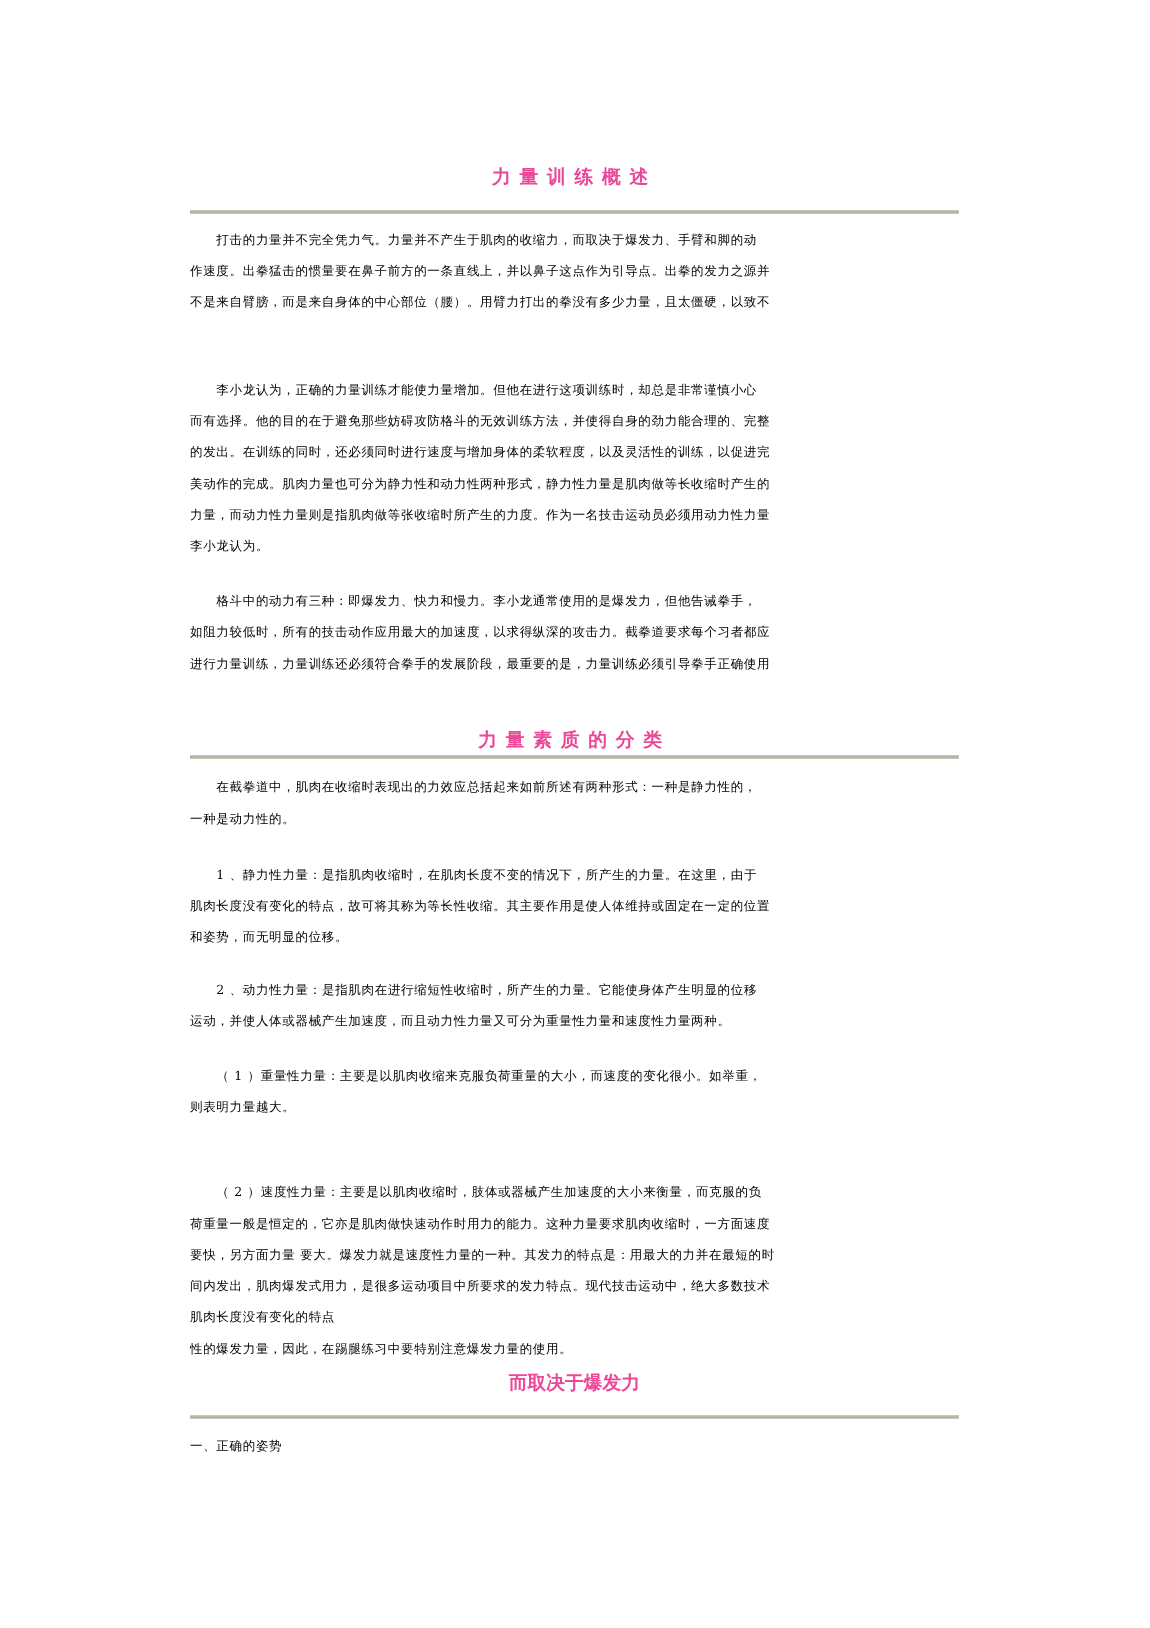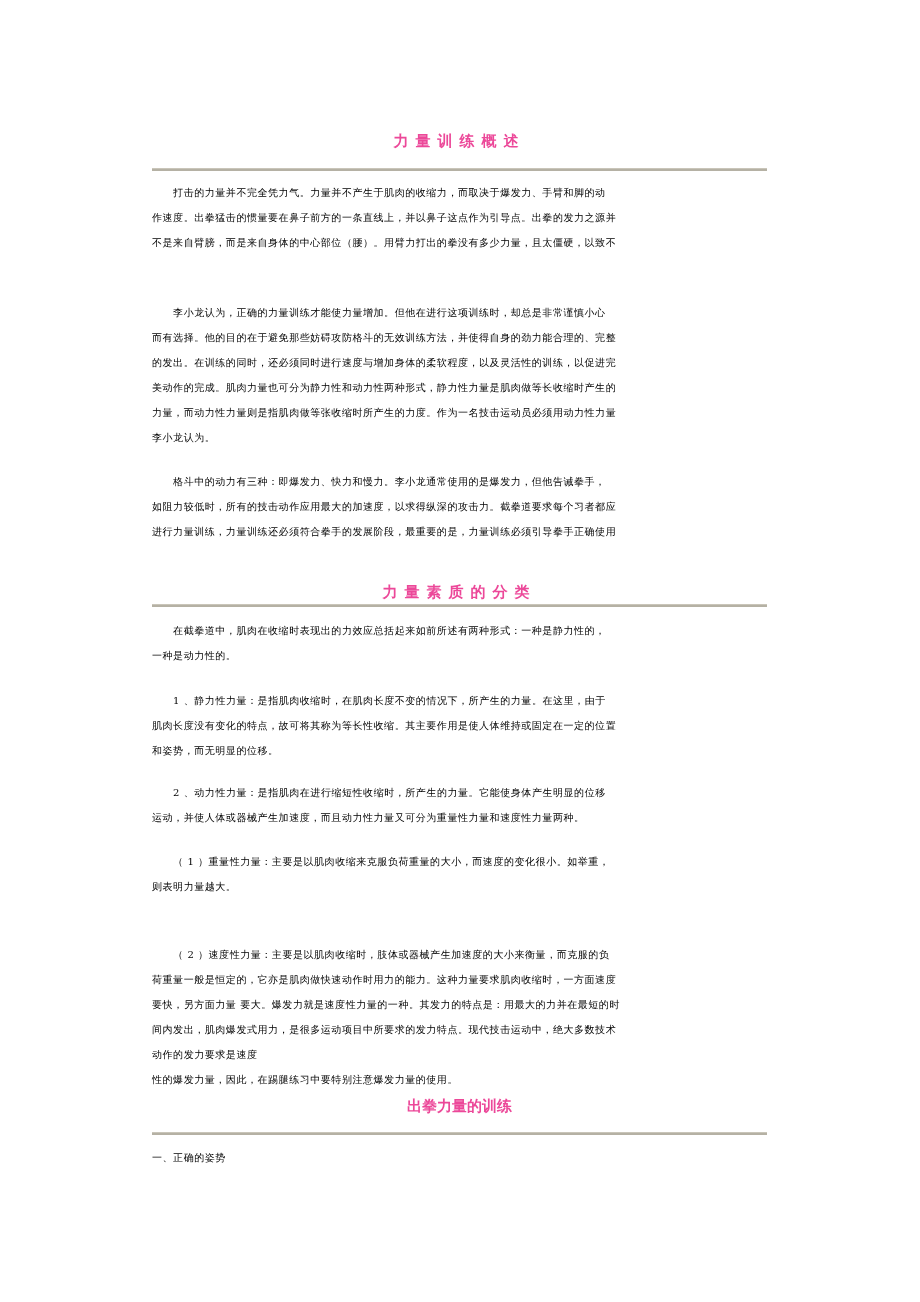--- a/index.html
+++ b/index.html
@@ -111,24 +111,24 @@
   <div class="para" style="top:849px;">
     <span class="line">　　（ 1 ）重量性力量：主要是以肌肉收缩来克服负荷重量的大小，而速度的变化很小。如举重，</span>
     <span class="line">则表明力量越大。</span>
   </div>
 
   <div class="para" style="top:942px;">
     <span class="line">　　（ 2 ）速度性力量：主要是以肌肉收缩时，肢体或器械产生加速度的大小来衡量，而克服的负</span>
     <span class="line">荷重量一般是恒定的，它亦是肌肉做快速动作时用力的能力。这种力量要求肌肉收缩时，一方面速度</span>
     <span class="line">要快，另方面力量  要大。爆发力就是速度性力量的一种。其发力的特点是：用最大的力并在最短的时</span>
     <span class="line">间内发出，肌肉爆发式用力，是很多运动项目中所要求的发力特点。现代技击运动中，绝大多数技术</span>
-    <span class="line">动作的发力要求是速度</span>
+    <span class="line">肌肉长度没有变化的特点</span>
     <span class="line">性的爆发力量，因此，在踢腿练习中要特别注意爆发力量的使用。</span>
   </div>
 
-  <div class="heading tight" style="top:1095px;">出拳力量的训练</div>
+  <div class="heading tight" style="top:1095px;">而取决于爆发力</div>
   <div class="divider" style="top:1132px;"></div>
 
   <div class="para" style="top:1145px;">
     <span class="line">一、正确的姿势</span>
   </div>
 
 </div>
 
 </body></html>

